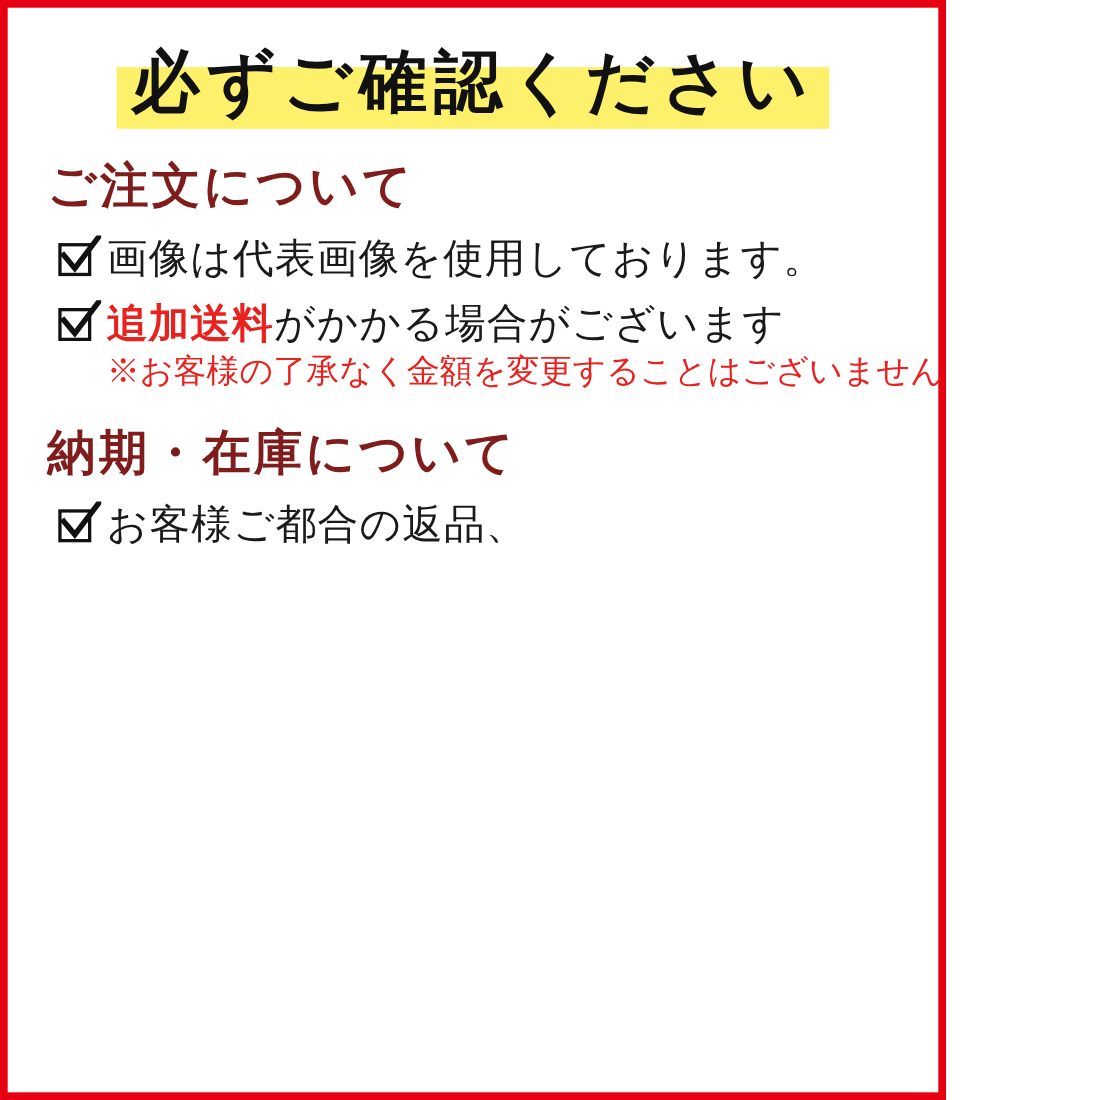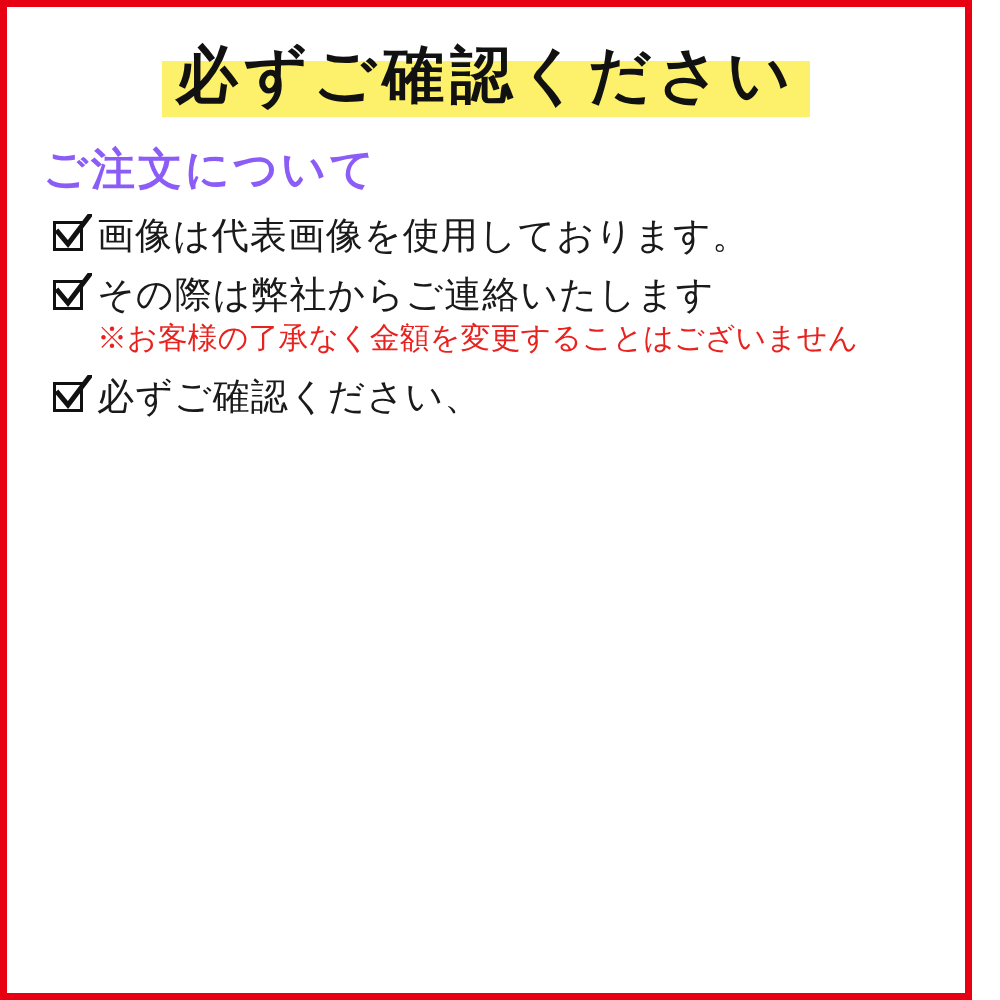--- a/index.html
+++ b/index.html
@@ -5,21 +5,21 @@
   html, body {
     margin: 0;
     padding: 0;
     background: #ffffff;
   }
   body {
     font-family: "Liberation Serif", "DejaVu Serif", serif;
   }
   .page {
     position: relative;
-    width: 972px;
+    width: 860px;
     height: 1000px;
     background: #ffffff;
     box-sizing: border-box;
     overflow: hidden;
   }
   
   .frame-top, .frame-bottom, .frame-left, .frame-right {
     position: absolute;
     background: #e60012;
   }
@@ -62,40 +62,39 @@
   }
   .title .txt {
     position: relative;
     z-index: 1;
   }
 
   
   .section-heading {
     font-size: 44px;
     font-weight: bold;
-    color: #8b5cf6;
+    color: #7f1d1d;
     letter-spacing: 3px;
     margin: 26px 0 6px 36px;
     font-family: "Liberation Serif", "DejaVu Serif", serif;
   }
   .section-heading.second {
     margin-top: 22px;
   }
 
   
   .items {
     margin: 0;
     padding: 0;
     list-style: none;
   }
   .item {
     display: flex;
     align-items: flex-start;
-    margin: 14px 0 0 46px;
-    justify-content: flex-end;
+    margin: 14px 16px 0 46px;
   }
   .check {
     flex: 0 0 auto;
     width: 36px;
     height: 36px;
     margin-top: 8px;
     margin-right: 8px;
     position: relative;
   }
   .check .box {
@@ -173,33 +172,34 @@
             </div>
           </li>
           <li class="item">
             <span class="check">
               <span class="box"></span>
               <svg viewBox="0 0 38 40">
                 <path d="M4 18 L14 30 L36 1" fill="none" stroke="#111111" stroke-width="5" stroke-linecap="square"></path>
               </svg>
             </span>
             <div class="lines">
-              <div class="line"><span class="blk">その際は弊社からご連絡いたします</span></div>
+              <div class="line"><span class="red">追加送料</span><span class="blk">がかかる場合がございます</span></div>
               <div class="note">※お客様の了承なく金額を変更することはございません</div>
             </div>
           </li>
         </ul>
+        <div class="section-heading second">納期・在庫について</div>
         <ul class="items">
           <li class="item">
             <span class="check">
               <span class="box"></span>
               <svg viewBox="0 0 38 40">
                 <path d="M4 18 L14 30 L36 1" fill="none" stroke="#111111" stroke-width="5" stroke-linecap="square"></path>
               </svg>
             </span>
             <div class="lines">
-              <div class="line"><span class="blk">必ずご確認ください、</span></div>
+              <div class="line"><span class="blk">お客様ご都合の返品、</span></div>
             </div>
           </li>
         </ul>
       </div>
   </div>
 </div>
 
 </body></html>

